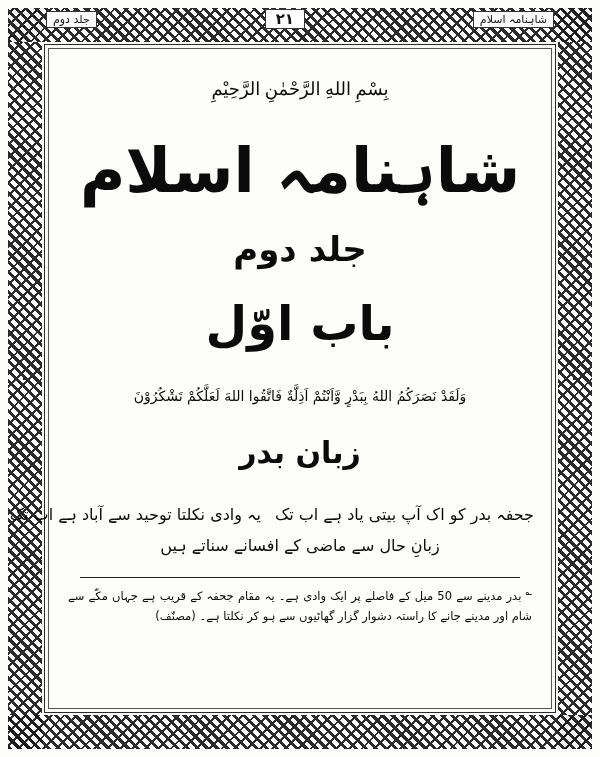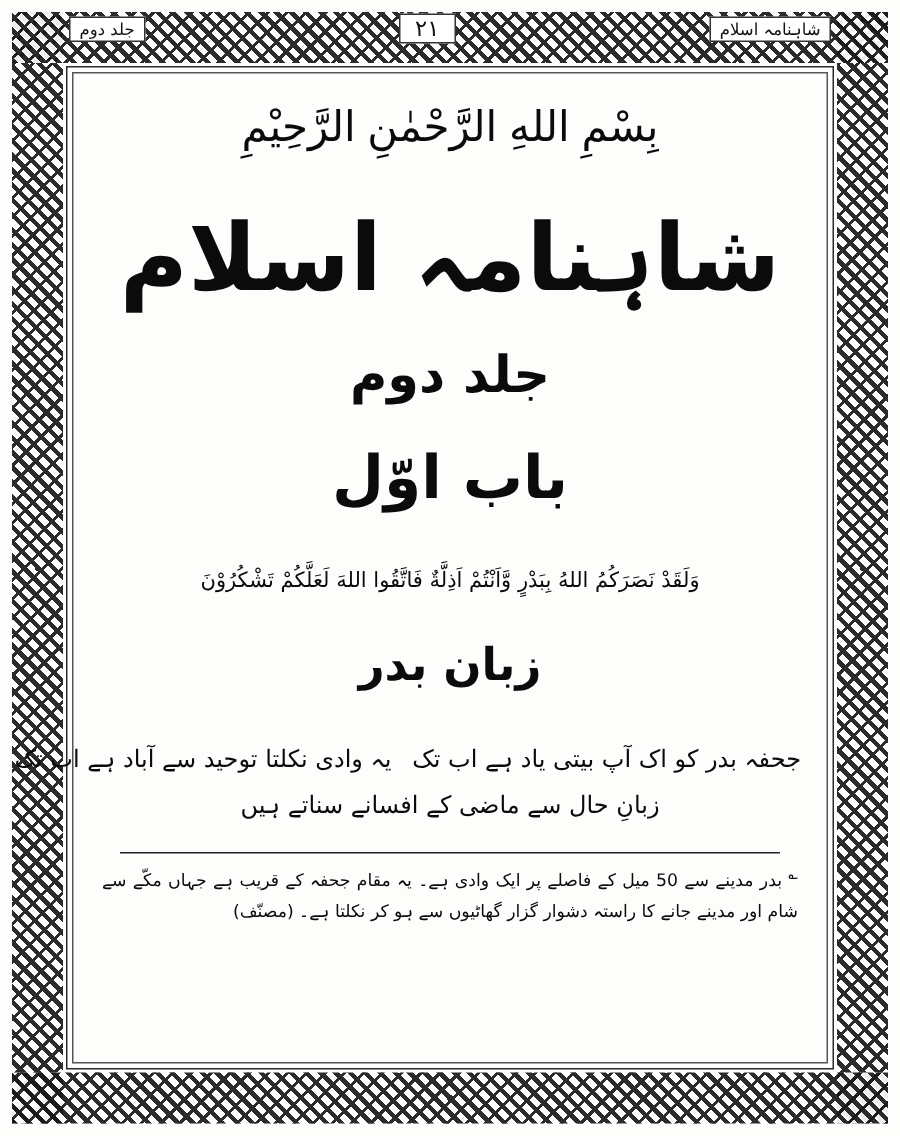--- a/index.html
+++ b/index.html
@@ -76,63 +76,63 @@
     font-family: "DejaVu Sans", sans-serif;
     font-size: 11px;
     color: #111;
     background: #fff;
     padding: 1px 6px;
     border: 1px solid #333;
     white-space: nowrap;
   }
   .page-number {
     font-size: 15px;
-    font-weight: normal;
+    font-weight: bold;
     padding: 0 10px;
     border: 1px solid #333;
     background: #fff;
     color: #111;
   }
 
   
   .content {
     position: absolute;
     left: 52px;
     top: 44px;
     width: 496px;
     height: 654px;
     direction: rtl;
     text-align: center;
     color: #0b0b0b;
   }
 
   .basmala {
-    margin-top: 24px;
-    font-size: 28px;
+    margin-top: 34px;
+    font-size: 18px;
     letter-spacing: 1px;
-    font-family: Liberation Sans, sans-serif;
+    font-family: Liberation Serif, serif;
   }
 
   .title-main {
     margin-top: 38px;
     font-size: 62px;
     font-weight: bold;
     line-height: 1.05;
     letter-spacing: 2px;
   }
 
   .volume {
     margin-top: 26px;
     font-size: 34px;
     font-weight: bold;
   }
 
   .chapter {
     margin-top: 26px;
-    font-size: 40px;
+    font-size: 48px;
     font-weight: bold;
   }
 
   .ayah {
     margin-top: 34px;
     font-size: 14px;
     line-height: 1.6;
     padding: 0 10px;
   }
 

